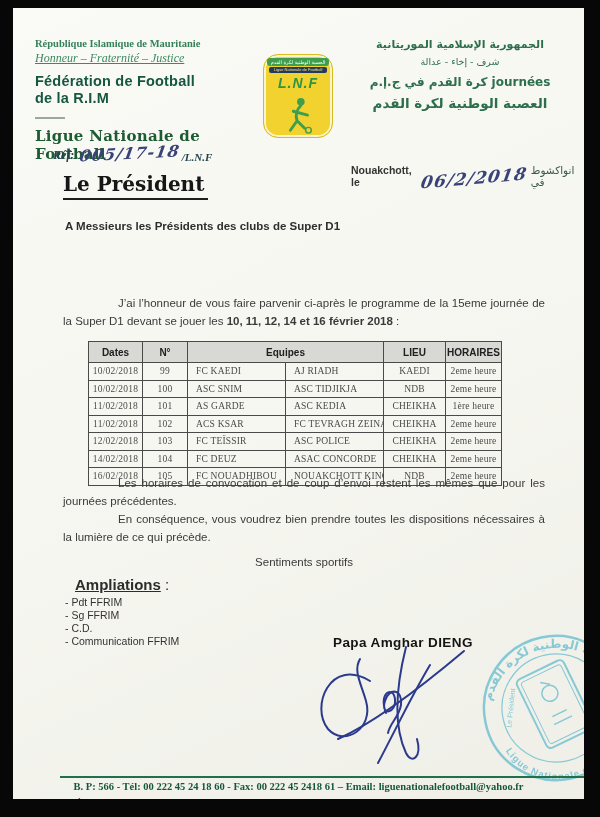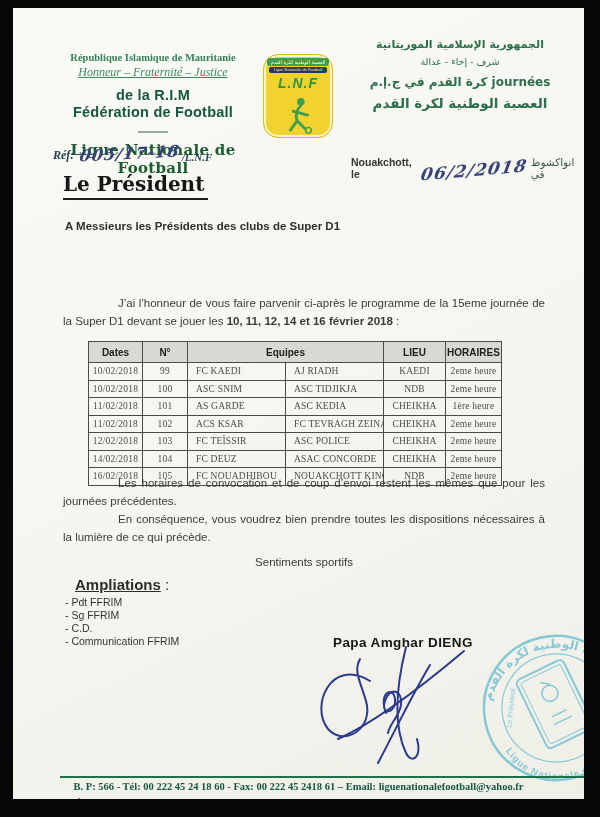--- a/index.html
+++ b/index.html
@@ -3,21 +3,21 @@
 <meta charset="utf-8">
 <style>
   html,body{margin:0;padding:0;}
   body{width:600px;height:817px;background:#070707;position:relative;overflow:hidden;
        font-family:"Liberation Sans",sans-serif;}
   .frame{position:absolute;inset:0;background:#070707;}
   .page{position:absolute;left:13px;top:8px;width:571px;height:791px;overflow:hidden;
         background:linear-gradient(155deg,#fafaf6 0%,#f6f6f0 55%,#efefe8 100%);}
 
   
-  .hdr-left{position:absolute;left:22px;top:30px;width:236px;text-align:center;color:#37815a;margin-top:14px;}
+  .hdr-left{position:absolute;left:22px;top:30px;width:236px;text-align:left;color:#37815a;}
   .hl1{font-family:"Liberation Serif",serif;font-weight:700;font-size:10.5px;color:#37815a;}
   .hl2{font-family:"Liberation Serif",serif;font-style:italic;font-weight:400;font-size:12px;
        margin-top:2px;text-decoration:underline;color:#3c8a5e;}
   .hl3{font-size:14.5px;font-weight:800;color:#175741;margin-top:7px;line-height:1.15;letter-spacing:.2px;}
   .hl3u{display:inline-block;border-bottom:2px solid #9aa89f;width:30px;height:2px;margin-top:2px;}
   .hl4{font-family:"DejaVu Serif",serif;font-weight:700;font-size:15px;color:#1d5c33;margin-top:4px;letter-spacing:.3px;}
 
   .logo{position:absolute;left:250px;top:46px;width:68px;height:82px;background:#f2d22e;
         border:1px solid #d8bd1d;border-radius:15px;box-shadow:0 0 0 2px #faf3cf inset;text-align:center;}
   .logo-ar{margin:3px 3px 0 3px;background:#3f9e4d;border-radius:3px;color:#fff;font-size:5px;
@@ -34,21 +34,21 @@
   .hr3{font-size:12px;font-weight:800;margin-top:8px;}
   .hr4{font-size:13.5px;font-weight:800;margin-top:6px;}
 
   
   .refline{position:absolute;left:40px;top:136px;display:flex;align-items:flex-end;color:#233;}
   .ref-label{font-family:"Liberation Serif",serif;font-style:italic;font-weight:700;font-size:12px;color:#24424e;}
   .hand{font-family:"DejaVu Serif",serif;font-style:italic;font-weight:600;color:#3a4377;
         transform:skewX(-12deg) rotate(-3deg);letter-spacing:1px;}
   .ref-hand{font-size:16px;margin:0 2px 0 6px;}
   .ref-suffix{font-family:"Liberation Serif",serif;font-style:italic;font-weight:700;font-size:11px;color:#24424e;}
-  .dateline{position:absolute;left:338px;top:148px;display:flex;align-items:flex-end;}
+  .dateline{position:absolute;left:338px;top:156px;display:flex;align-items:flex-end;}
   .date-city{font-size:10.5px;color:#333;font-weight:600;}
   .date-hand{font-size:17px;margin:0 2px 0 8px;transform:skewX(-14deg) rotate(-5deg);}
   .date-ar{font-family:"DejaVu Sans",sans-serif;font-size:10.5px;color:#3b5a49;margin-left:2px;}
 
   
   .title{position:absolute;left:50px;top:164px;font-family:"DejaVu Serif",serif;font-weight:700;
          font-size:20px;color:#161616;border-bottom:2.5px solid #1e1e1e;padding:0 4px 2px 0;}
   .addressee{position:absolute;left:52px;top:212px;font-size:11.5px;font-weight:600;color:#2e2e2e;}
   .objet{position:absolute;left:52px;top:255px;font-size:11.5px;color:#333;}
   .objet-label{font-weight:700;text-decoration:underline;color:#222;}
@@ -84,22 +84,22 @@
 </head>
 <body>
 
 <div class="frame">
   <div class="page">
 
     <div class="hdr-left">
       <div class="hl1">République Islamique de Mauritanie</div>
       <div class="hl2">Honneur – Fraternité – Justice</div>
       <div class="hl3">
+        <div>Fédération de Football</div>
         <div>de la R.I.M</div>
-        <div>Fédération de Football</div>
         <span class="hl3u"></span>
       </div>
       <div class="hl4">Ligue Nationale de Football</div>
     </div>
 
     <div class="logo">
       <div class="logo-ar">العصبة الوطنية لكرة القدم</div>
       <div class="logo-fr">Ligue Nationale de Football</div>
       <div class="logo-acr">L.N.F</div>
       <svg class="logo-fig" viewBox="0 0 40 40">

